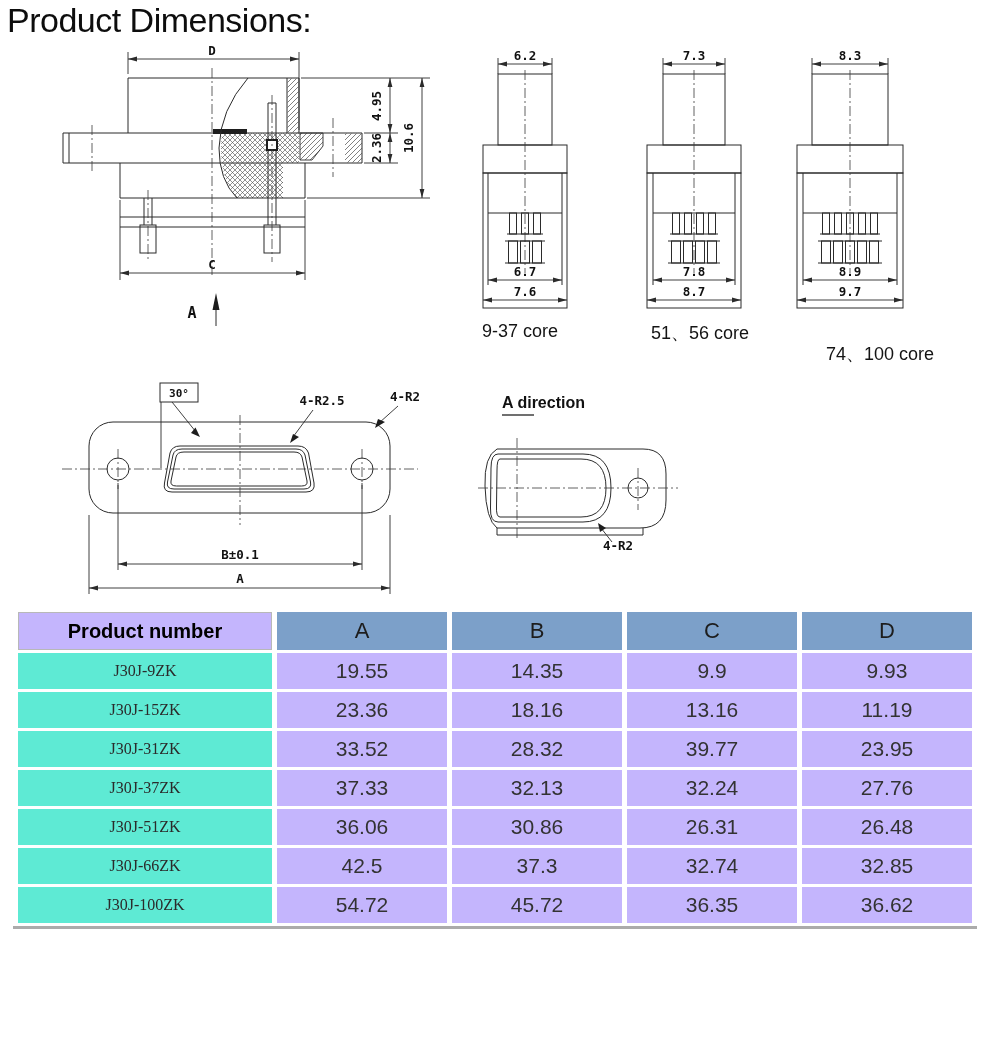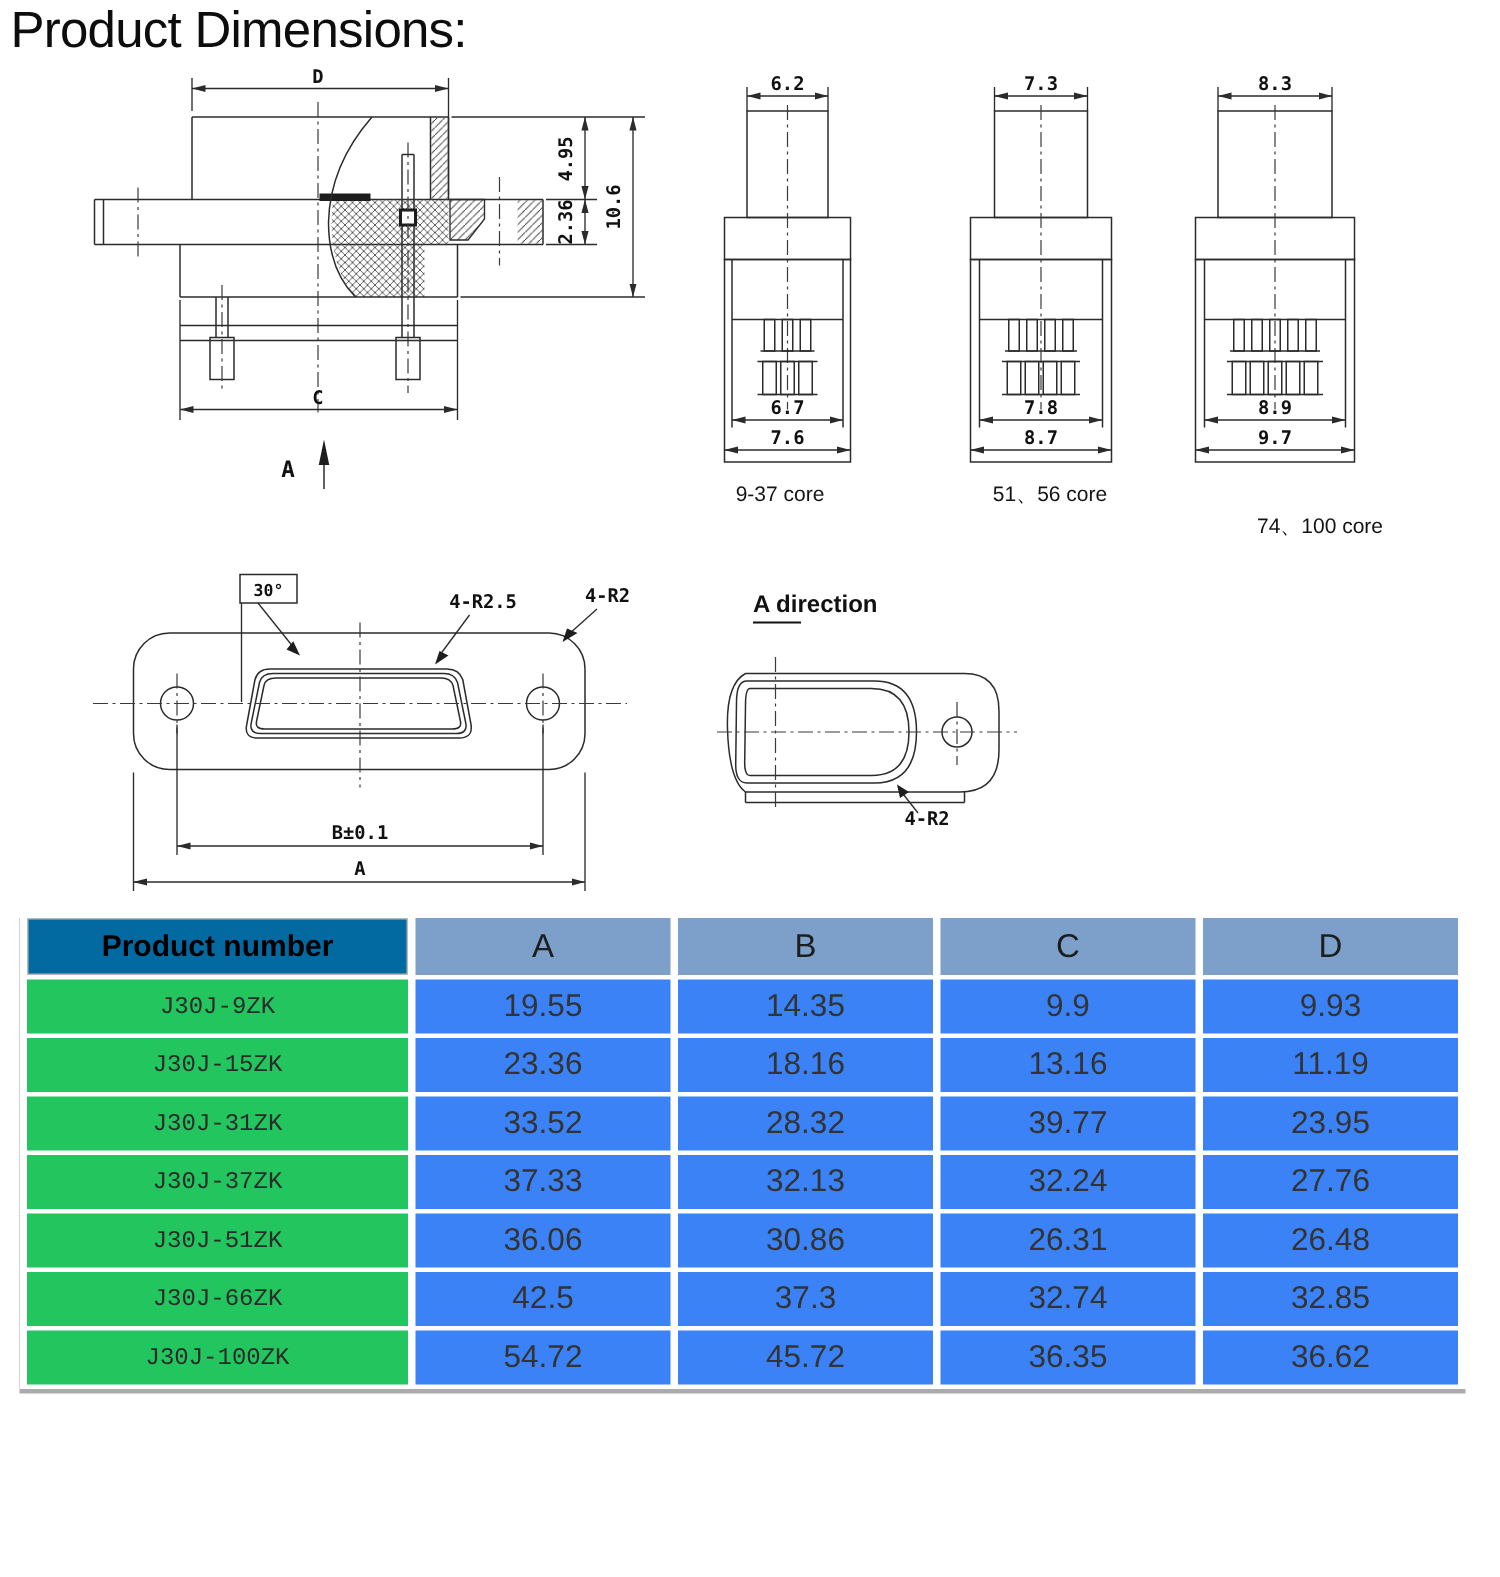--- a/index.html
+++ b/index.html
@@ -9,28 +9,28 @@
   
   .page-title{left:7px;top:1px;font-size:34px;font-weight:400;letter-spacing:-0.5px;color:#0d0d0d;}
   
   svg{overflow:visible;}
   .ol{fill:none;stroke:#2b2b2b;stroke-width:1;}
   .dim{fill:none;stroke:#2b2b2b;stroke-width:0.9;}
   .cl{fill:none;stroke:#3a3a3a;stroke-width:0.8;stroke-dasharray:10 3 2 3;}
   .dt{font-family:"DejaVu Sans Mono",monospace;font-weight:700;font-size:12.5px;fill:#111;}
   .dt-big{font-family:"DejaVu Sans Mono",monospace;font-weight:700;font-size:15px;fill:#111;}
   .view-title{font-family:"Liberation Sans",sans-serif;font-weight:600;font-size:16px;fill:#111;}
-  .caption{font-size:14px;color:#141414;text-align:center;}
+  .caption{font-size:18px;color:#141414;text-align:center;}
   
   table.dims{position:absolute;left:13px;top:609px;border-collapse:separate;border-spacing:5px 3px;box-shadow:0 3px 0 #ababab;}
   table.dims th, table.dims td{text-align:center;vertical-align:middle;padding:0;height:36px;}
-  th.prod-h{width:252px;background:#0369a1;border:1px solid #b8b8b8;font-size:20px;font-weight:700;color:#000;}
+  th.prod-h{width:252px;background:#c4b5fd;border:1px solid #b8b8b8;font-size:20px;font-weight:700;color:#000;}
   th.col-h{width:170px;background:#7ca0c9;font-size:22px;font-weight:400;color:#1d1d1d;}
-  td.rowlab{background:#22c55e;color:#2b2b2b;font-size:16px;font-family:Liberation Mono, monospace;}
-  td.val{background:#3b82f6;color:#333;font-size:21px;}
+  td.rowlab{background:#5eead4;color:#2b2b2b;font-size:16px;font-family:Liberation Serif, serif;}
+  td.val{background:#c4b5fd;color:#333;font-size:21px;}
 </style>
 </head>
 <body>
 
 <svg width="0" height="0" class="abs" aria-hidden="true">
   <defs>
     <marker id="aR" markerWidth="10" markerHeight="10" refX="9" refY="4" markerUnits="userSpaceOnUse">
         <path d="M0,1.6 L9,4 L0,6.4 Z" fill="#2b2b2b"></path>
       </marker>
     <marker id="aL" markerWidth="10" markerHeight="10" refX="0" refY="4" markerUnits="userSpaceOnUse">

